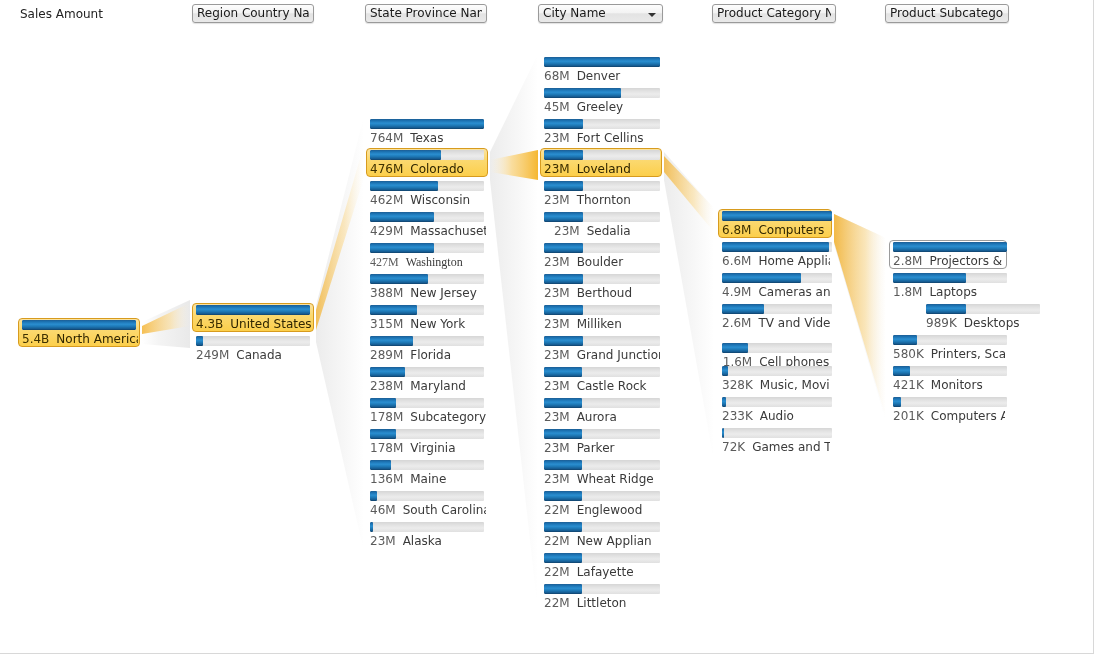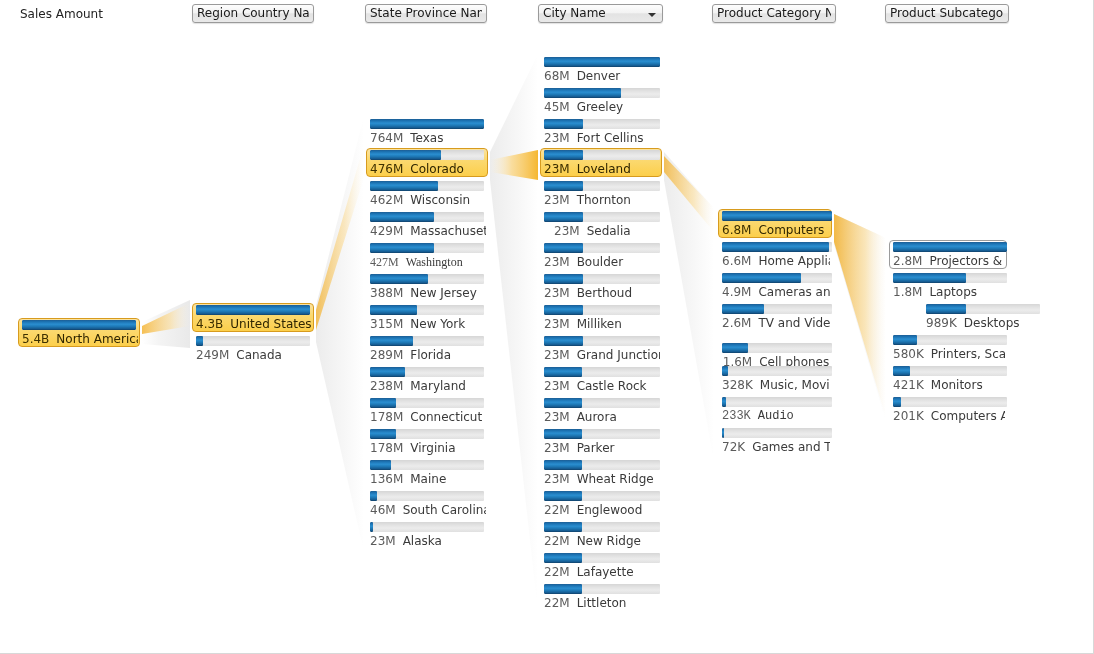--- a/index.html
+++ b/index.html
@@ -281,21 +281,21 @@
           <div class="lbl" style="left: 4px; top: 14px; width: 116px;">
             <span class="lbl-clip"><span class="v">238M</span><span class="n">Maryland</span></span>
           </div>
         </div>
         <div class="row" style="top: 279px; width: 122px;">
           <div class="rowbox" style="width: 122px; height: 29px;"></div>
           <div class="track" style="left: 4px; top: 2px; width: 114px;">
             <div class="bar" style="width: 26px;"></div>
           </div>
           <div class="lbl" style="left: 4px; top: 14px; width: 116px;">
-            <span class="lbl-clip"><span class="v">178M</span><span class="n">Connecticut</span></span>
+            <span class="lbl-clip"><span class="v">178M</span><span class="n">Subcategory</span></span>
           </div>
         </div>
         <div class="row" style="top: 310px; width: 122px;">
           <div class="rowbox" style="width: 122px; height: 29px;"></div>
           <div class="track" style="left: 4px; top: 2px; width: 114px;">
             <div class="bar" style="width: 26px;"></div>
           </div>
           <div class="lbl" style="left: 4px; top: 14px; width: 116px;">
             <span class="lbl-clip"><span class="v">178M</span><span class="n">Virginia</span></span>
           </div>
@@ -463,21 +463,21 @@
           <div class="lbl" style="left: 4px; top: 14px; width: 116px;">
             <span class="lbl-clip"><span class="v">22M</span><span class="n">Englewood</span></span>
           </div>
         </div>
         <div class="row" style="top: 465px; width: 122px;">
           <div class="rowbox" style="width: 122px; height: 29px;"></div>
           <div class="track" style="left: 4px; top: 2px; width: 116px;">
             <div class="bar" style="width: 38px;"></div>
           </div>
           <div class="lbl" style="left: 4px; top: 14px; width: 116px;">
-            <span class="lbl-clip"><span class="v">22M</span><span class="n">New Ridge</span></span>
+            <span class="lbl-clip"><span class="v">22M</span><span class="n">New Applian</span></span>
           </div>
         </div>
         <div class="row" style="top: 496px; width: 122px;">
           <div class="rowbox" style="width: 122px; height: 29px;"></div>
           <div class="track" style="left: 4px; top: 2px; width: 116px;">
             <div class="bar" style="width: 38px;"></div>
           </div>
           <div class="lbl" style="left: 4px; top: 14px; width: 116px;">
             <span class="lbl-clip"><span class="v">22M</span><span class="n">Lafayette</span></span>
           </div>
@@ -540,21 +540,21 @@
         </div>
         <div class="row" style="top: 155px; width: 114px;">
           <div class="rowbox" style="width: 114px; height: 29px;"></div>
           <div class="track" style="left: 4px; top: 2px; width: 110px;">
             <div class="bar" style="width: 6px;"></div>
           </div>
           <div class="lbl" style="left: 4px; top: 14px; width: 108px;">
             <span class="lbl-clip"><span class="v">328K</span><span class="n">Music, Movies</span></span>
           </div>
         </div>
-        <div class="row" style="top: 186px; width: 114px; font-family: Liberation Mono, monospace;">
+        <div class="row" style="top: 186px; width: 114px;">
           <div class="rowbox" style="width: 114px; height: 29px;"></div>
           <div class="track" style="left: 4px; top: 2px; width: 110px;">
             <div class="bar" style="width: 4px;"></div>
           </div>
           <div class="lbl" style="left: 4px; top: 14px; width: 108px;">
             <span class="lbl-clip"><span class="v">233K</span><span class="n">Audio</span></span>
           </div>
         </div>
         <div class="row" style="top: 217px; width: 114px;">
           <div class="rowbox" style="width: 114px; height: 29px;"></div>

